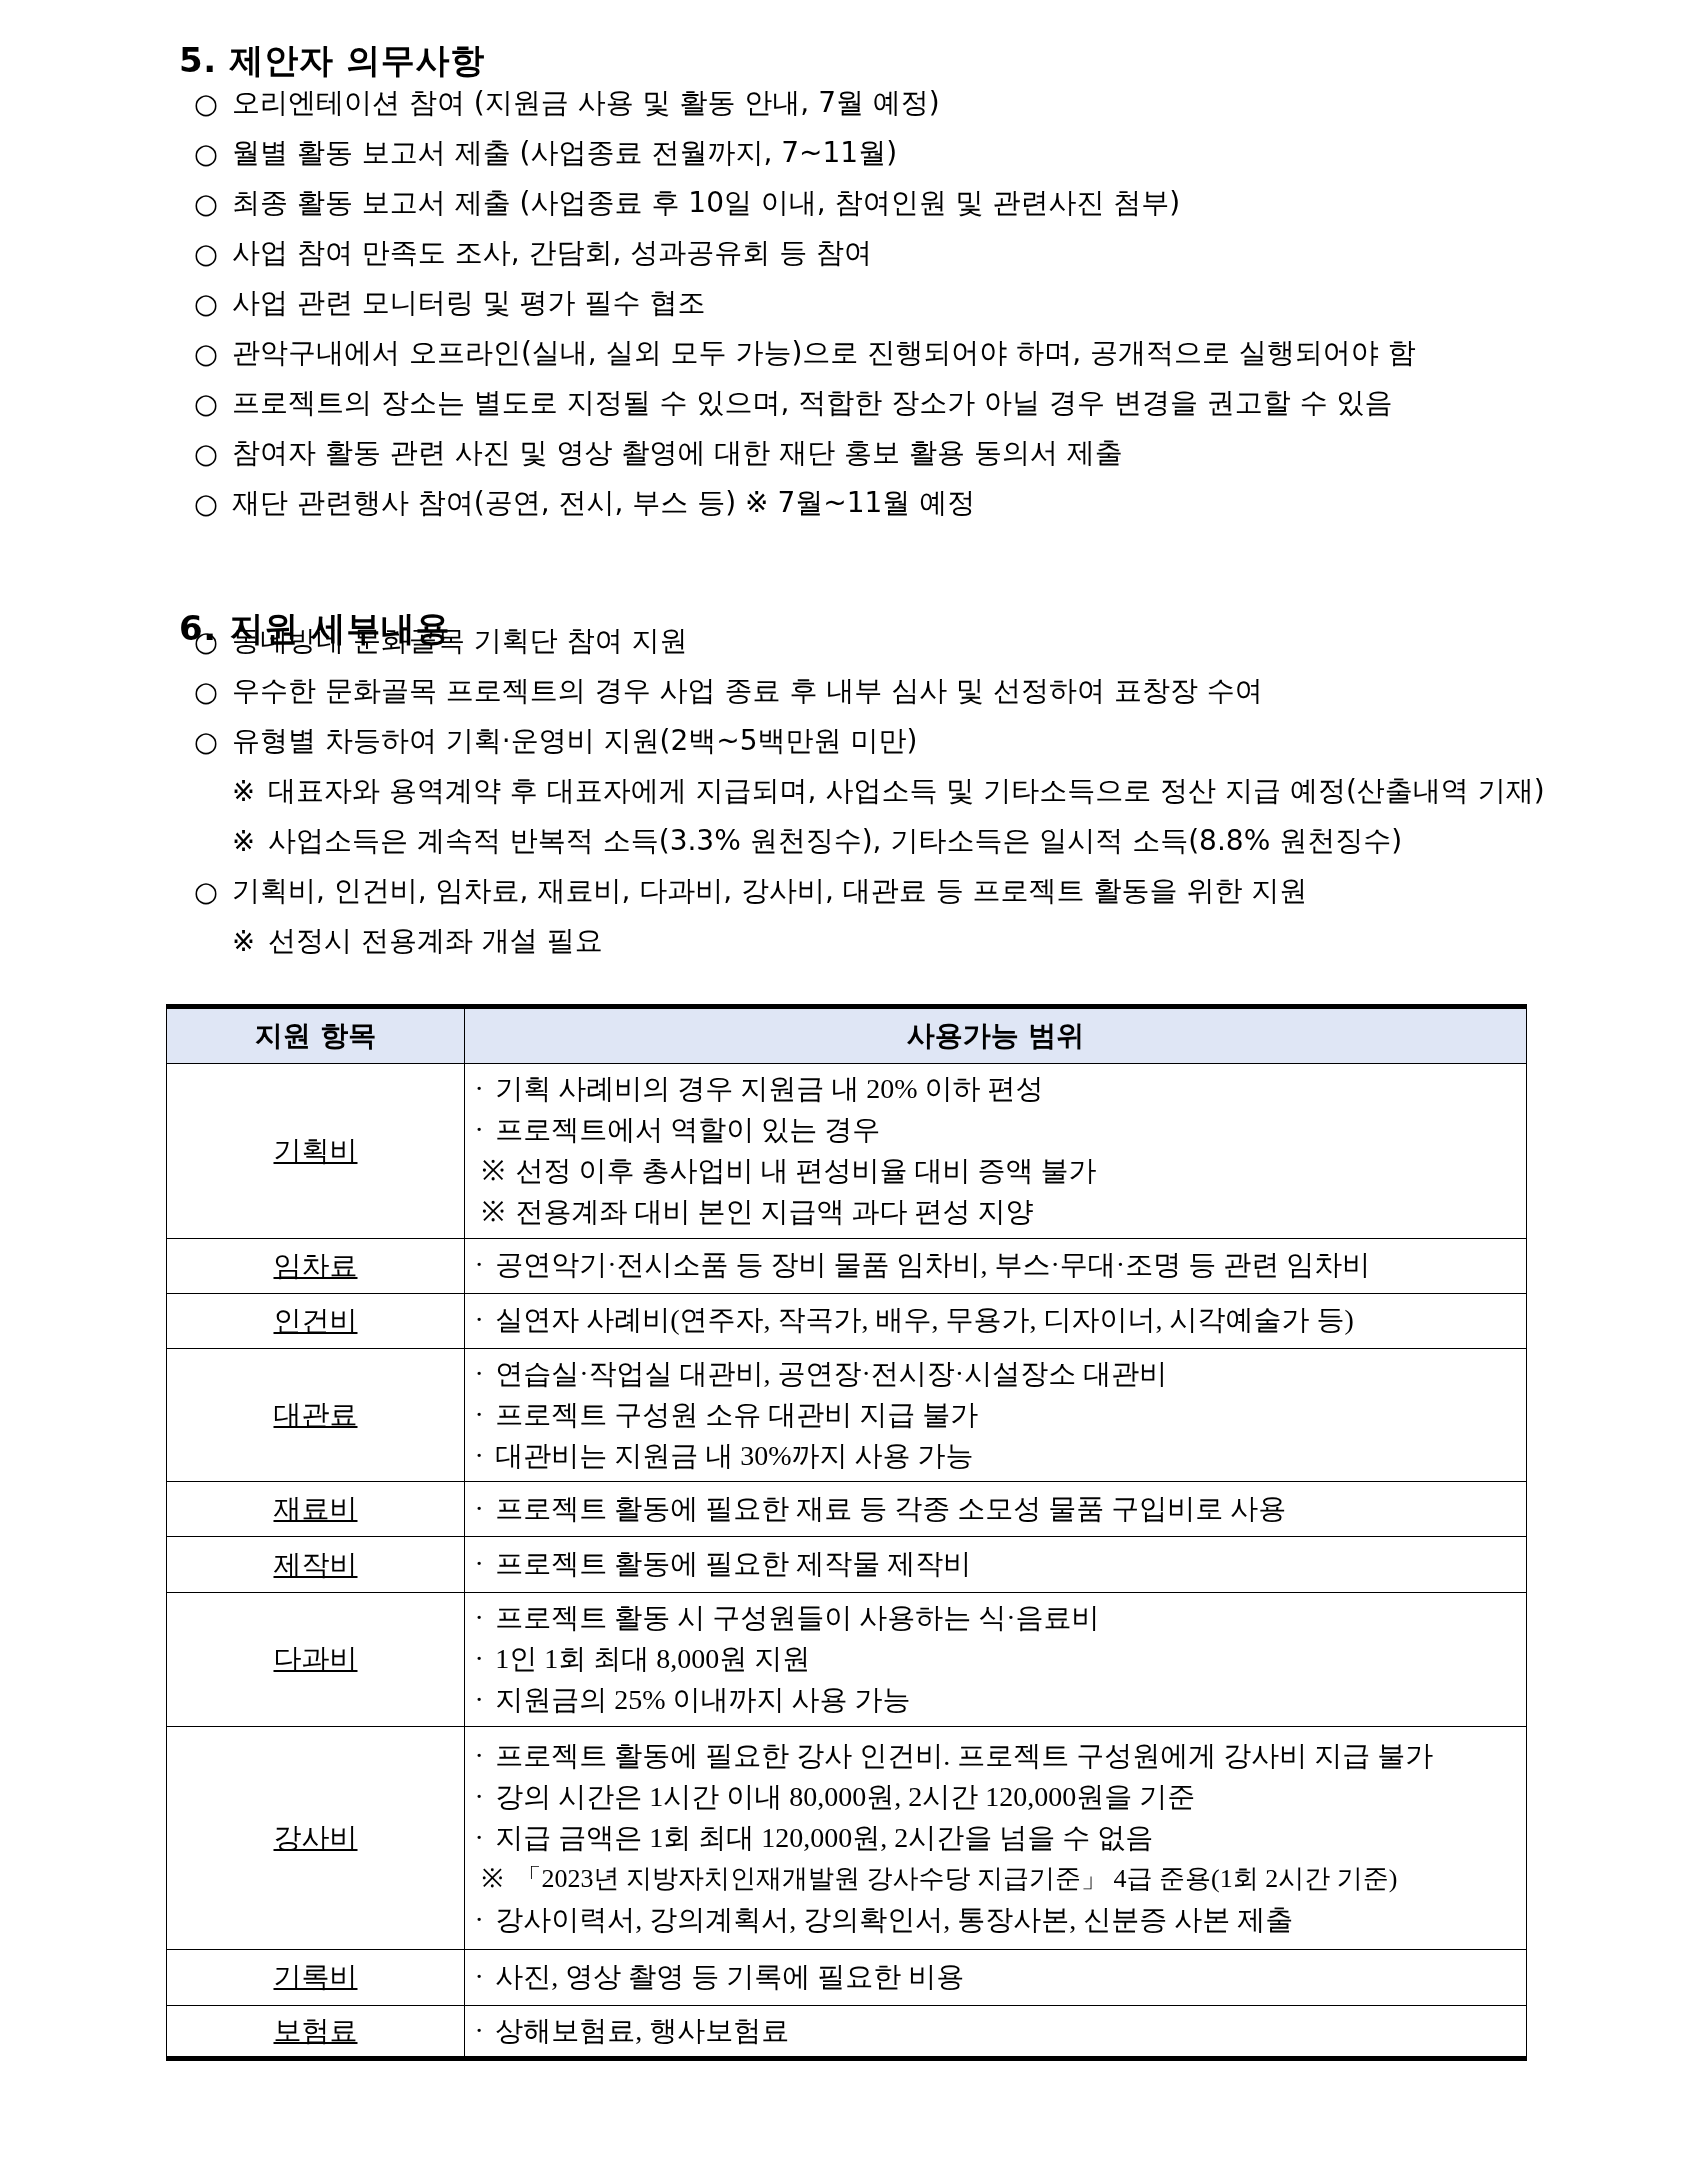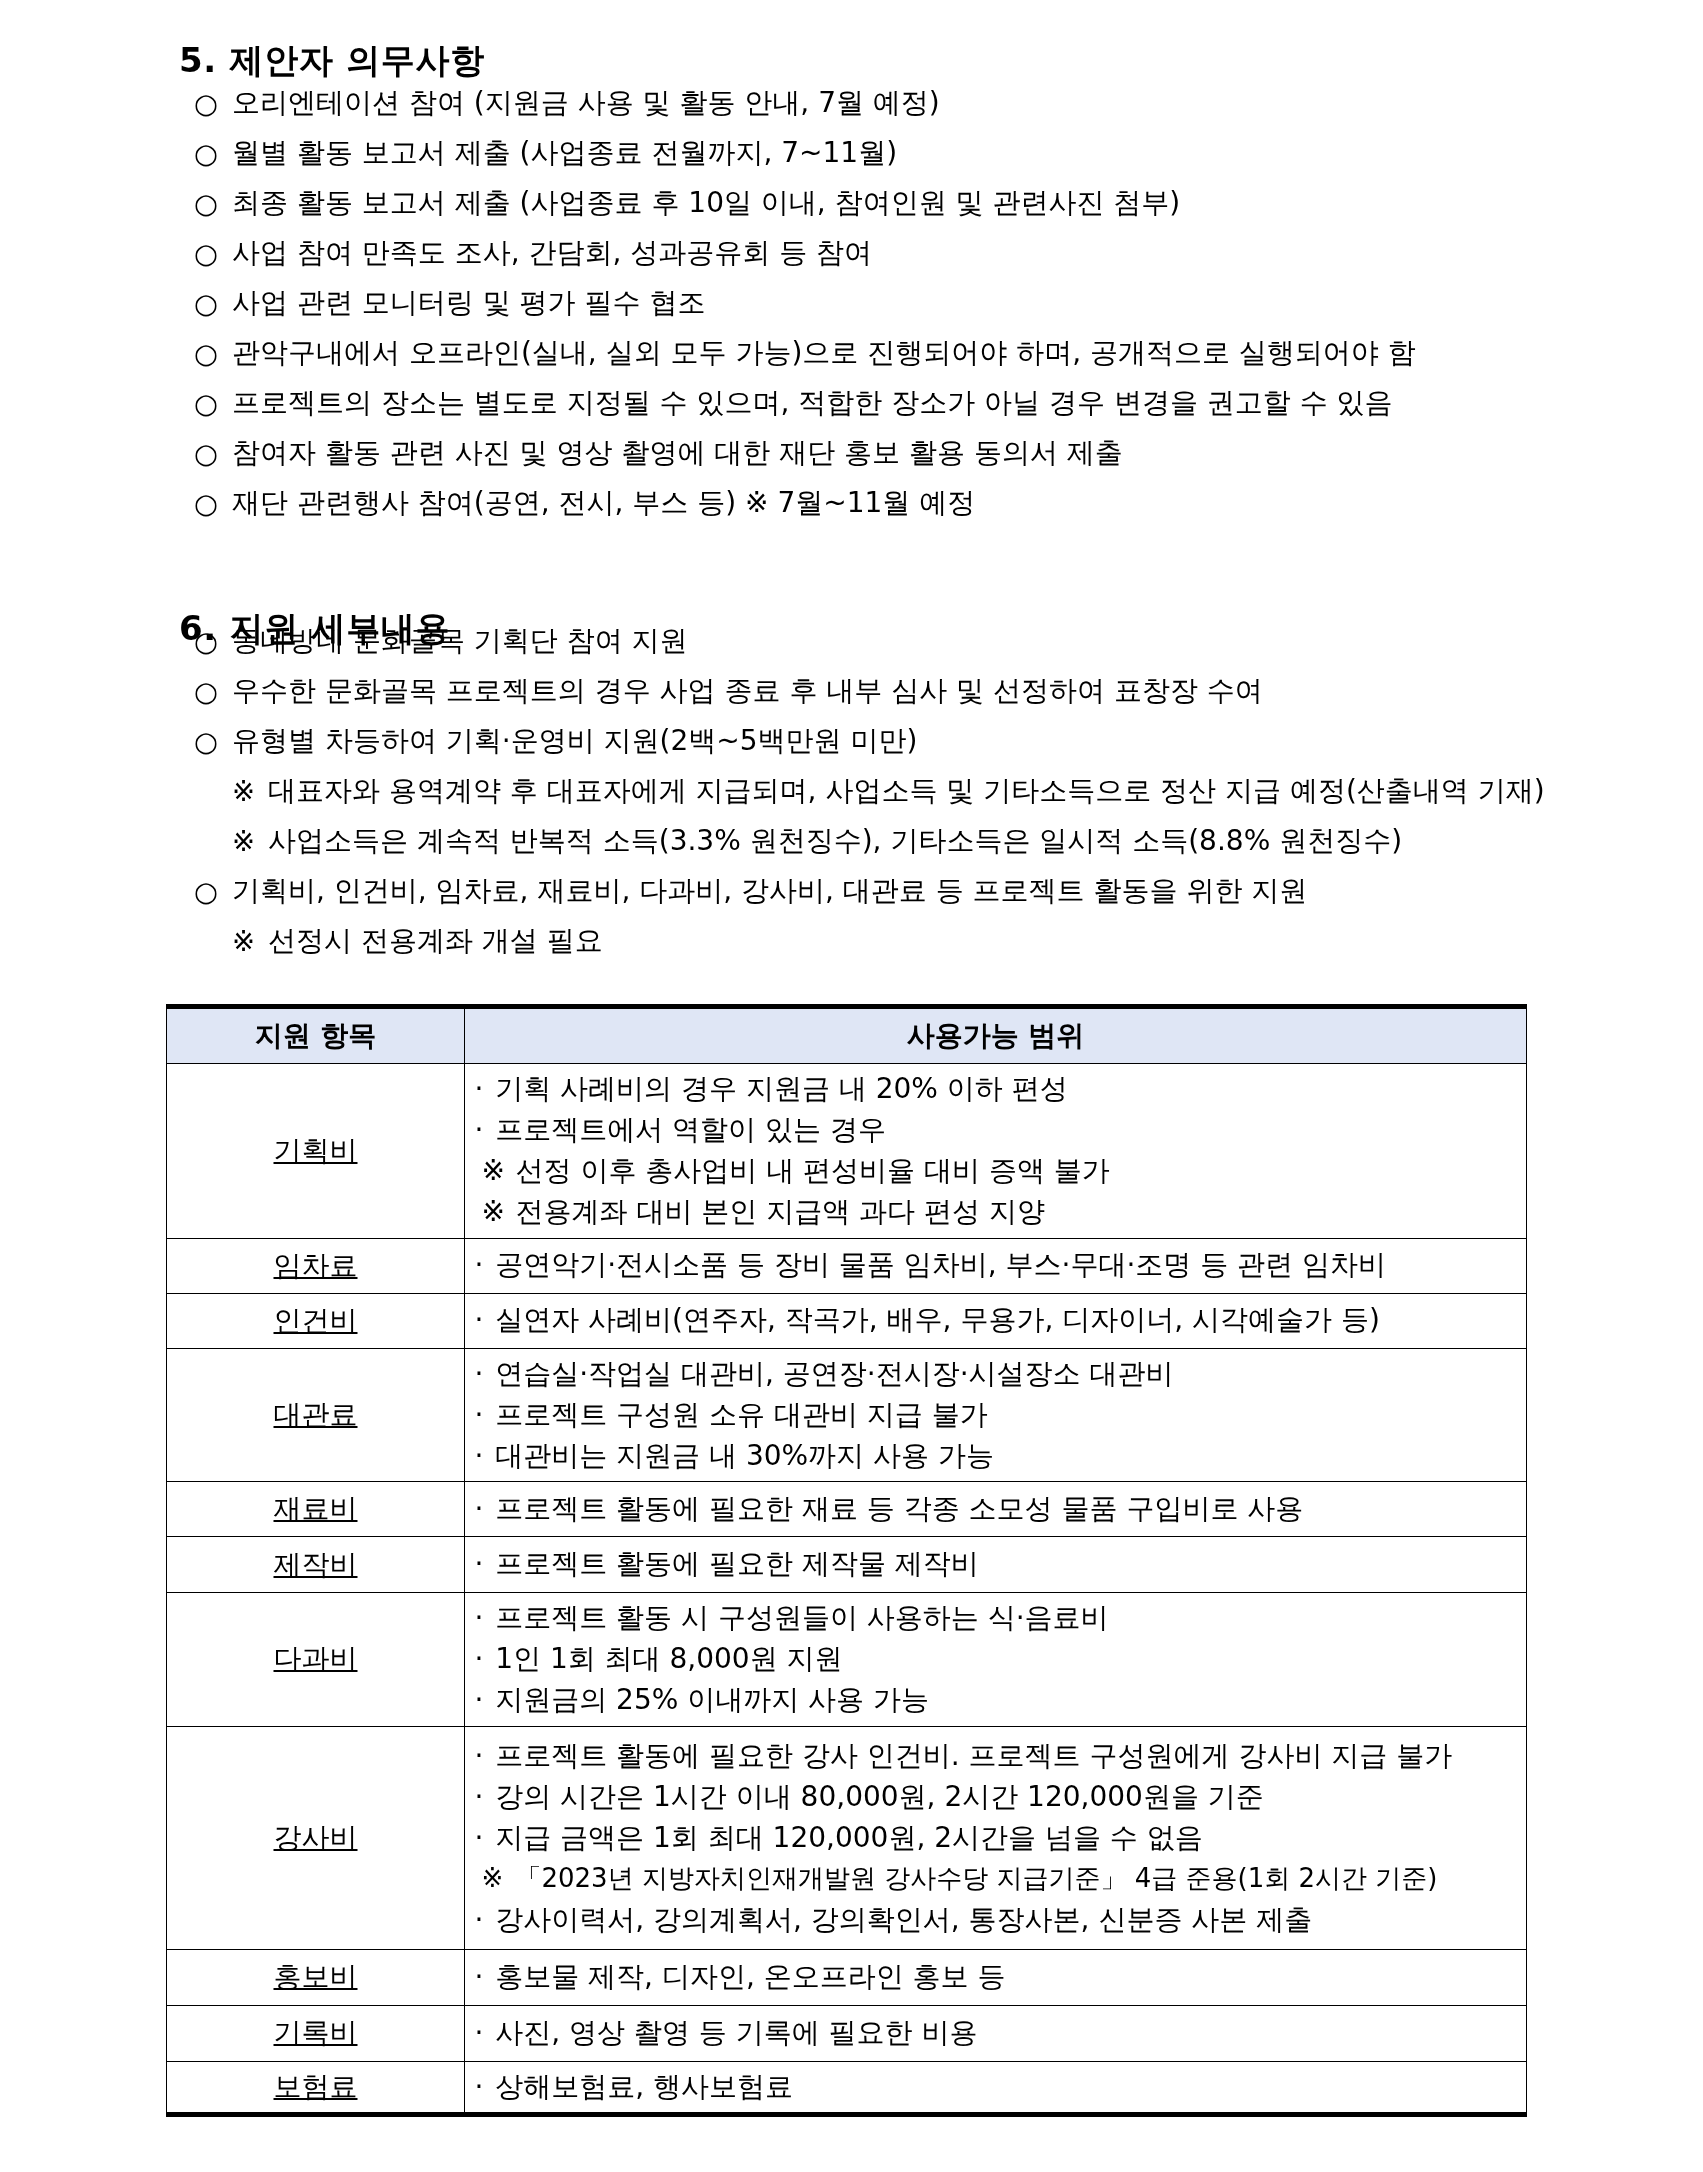--- a/index.html
+++ b/index.html
@@ -30,21 +30,21 @@
   table.support col.c1 { width: 298px; }
   table.support col.c2 { width: 1062px; }
   table.support th, table.support td {
     border: 1.4px solid #000; font-size: 28px; padding: 0;
   }
   table.support th {
     background: #dfe6f5; height: 54px; font-weight: bold; text-align: center;
   }
   table.support td.item-name { text-align: center; vertical-align: middle; text-decoration: underline; }
   table.support td.scope { padding: 4.1px 9.6px 5.5px 9.6px; vertical-align: middle; }
-  .line { line-height: 41px; white-space: nowrap; }
+  .line { line-height: 41px; white-space: nowrap; font-family: Liberation Serif, serif; }
   .line.small { font-size: 26px; }
   .line .dot { display: inline-block; width: 20.6px; }
   .line .ref { display: inline-block; width: 34px; padding-left: 6.9px; }
 </style>
 </head>
 <body>
 
 <h2 class="section-title" style="top:24px;">5. 제안자 의무사항</h2>
 <ul class="list" id="list5" style="top:78px;">
     <li class="item">
@@ -182,26 +182,20 @@
         <td class="item-name">강사비</td>
         <td class="scope">
           <div class="line"><span class="dot">·</span><span>프로젝트 활동에 필요한 강사 인건비. 프로젝트 구성원에게 강사비 지급 불가</span></div>
           <div class="line"><span class="dot">·</span><span>강의 시간은 1시간 이내 80,000원, 2시간 120,000원을 기준</span></div>
           <div class="line"><span class="dot">·</span><span>지급 금액은 1회 최대 120,000원, 2시간을 넘을 수 없음</span></div>
           <div class="line small"><span class="ref">※</span><span>「2023년 지방자치인재개발원 강사수당 지급기준」 4급 준용(1회 2시간 기준)</span></div>
           <div class="line"><span class="dot">·</span><span>강사이력서, 강의계획서, 강의확인서, 통장사본, 신분증 사본 제출</span></div>
         </td>
       </tr>
       <tr style="height:56px">
-        <td class="item-name">홍보비</td>
-        <td class="scope">
-          <div class="line"><span class="dot">·</span><span>홍보물 제작, 디자인, 온오프라인 홍보 등</span></div>
-        </td>
-      </tr>
-      <tr style="height:56px">
         <td class="item-name">기록비</td>
         <td class="scope">
           <div class="line"><span class="dot">·</span><span>사진, 영상 촬영 등 기록에 필요한 비용</span></div>
         </td>
       </tr>
       <tr style="height:53px">
         <td class="item-name">보험료</td>
         <td class="scope">
           <div class="line"><span class="dot">·</span><span>상해보험료, 행사보험료</span></div>
         </td>

